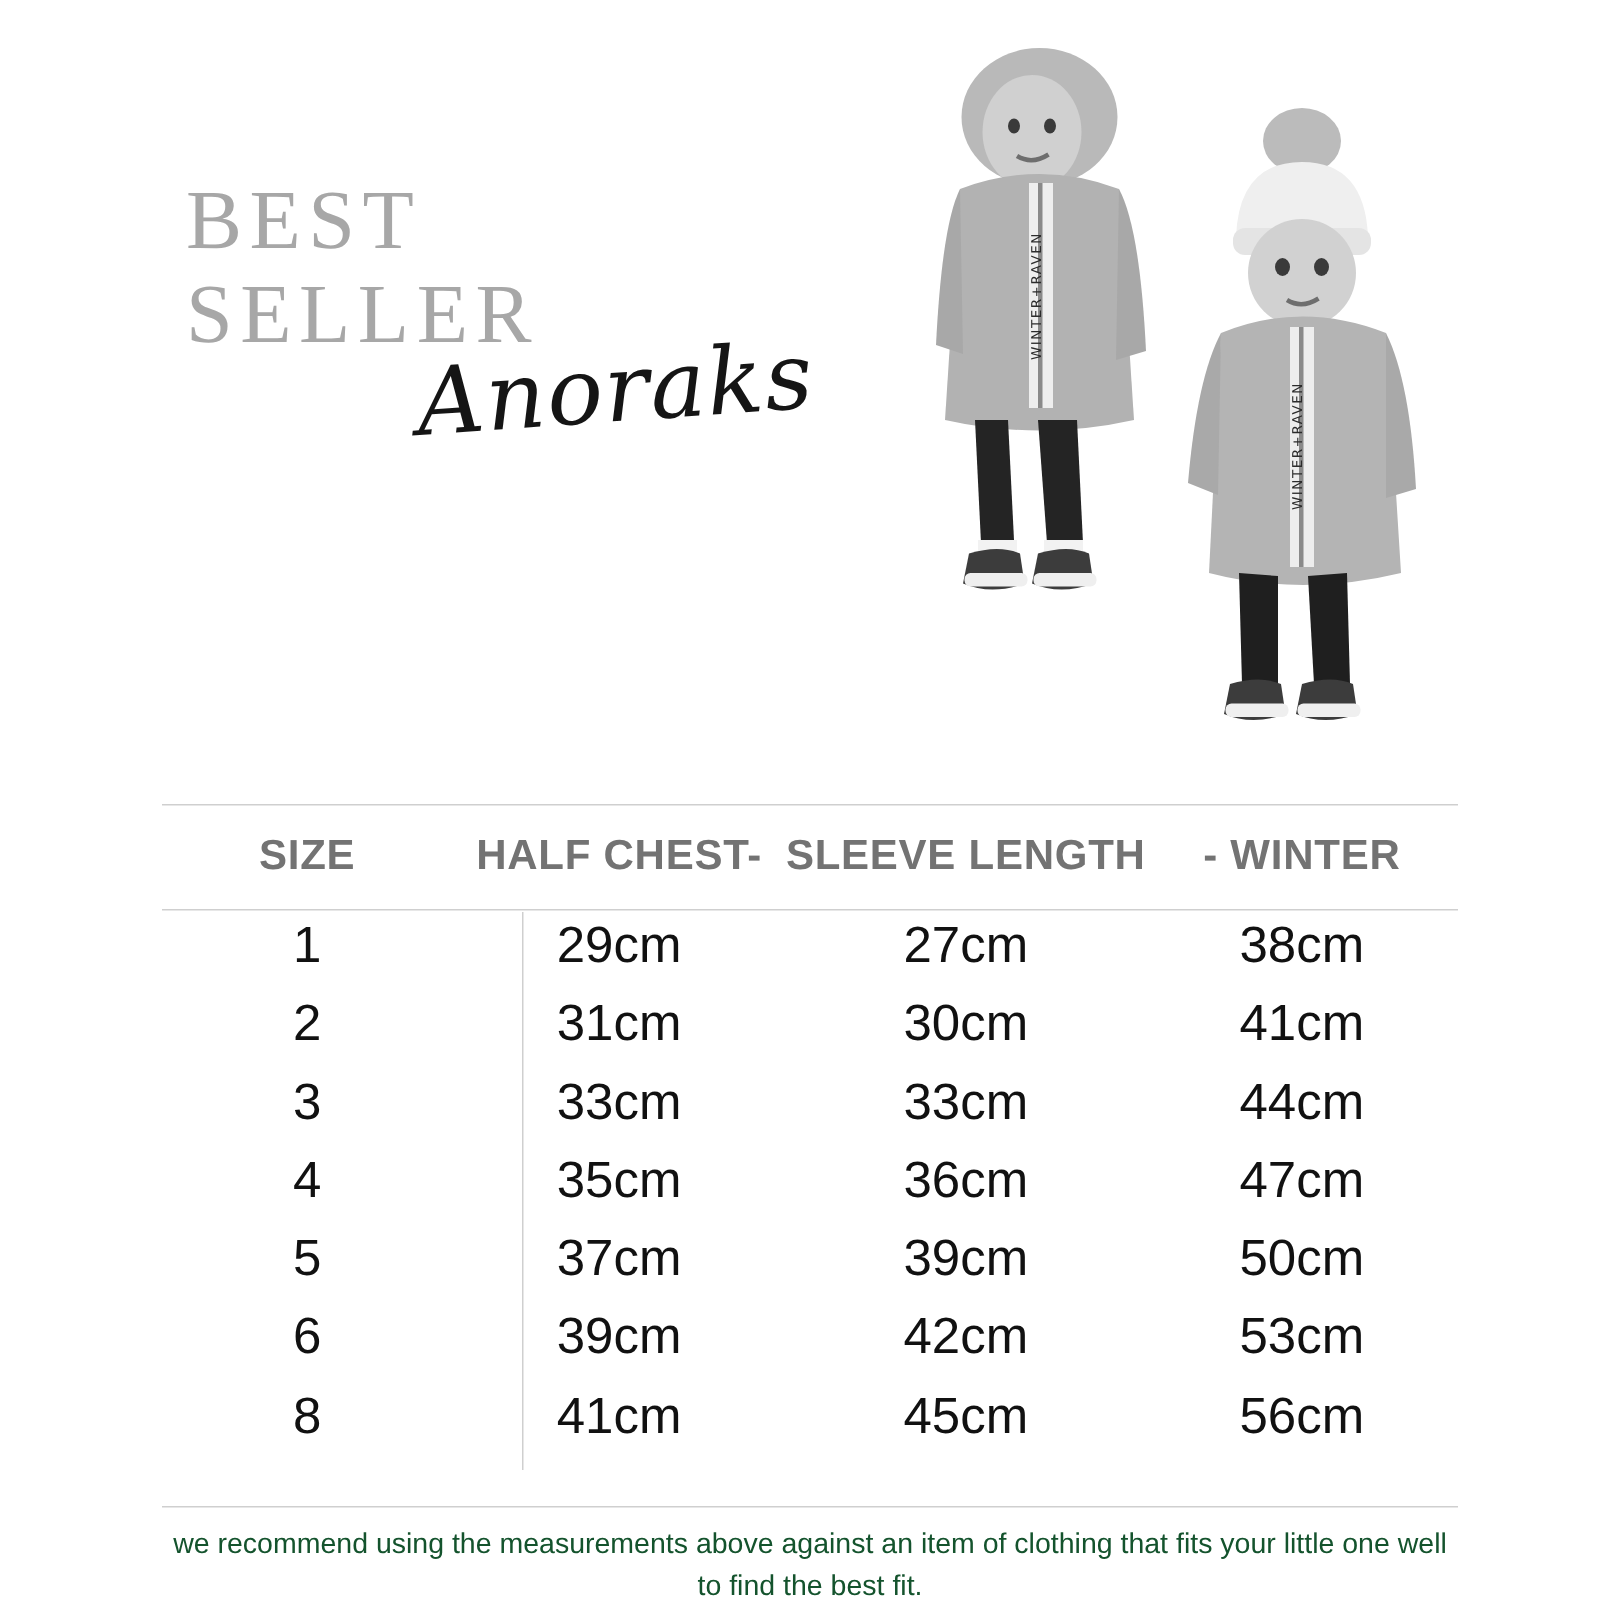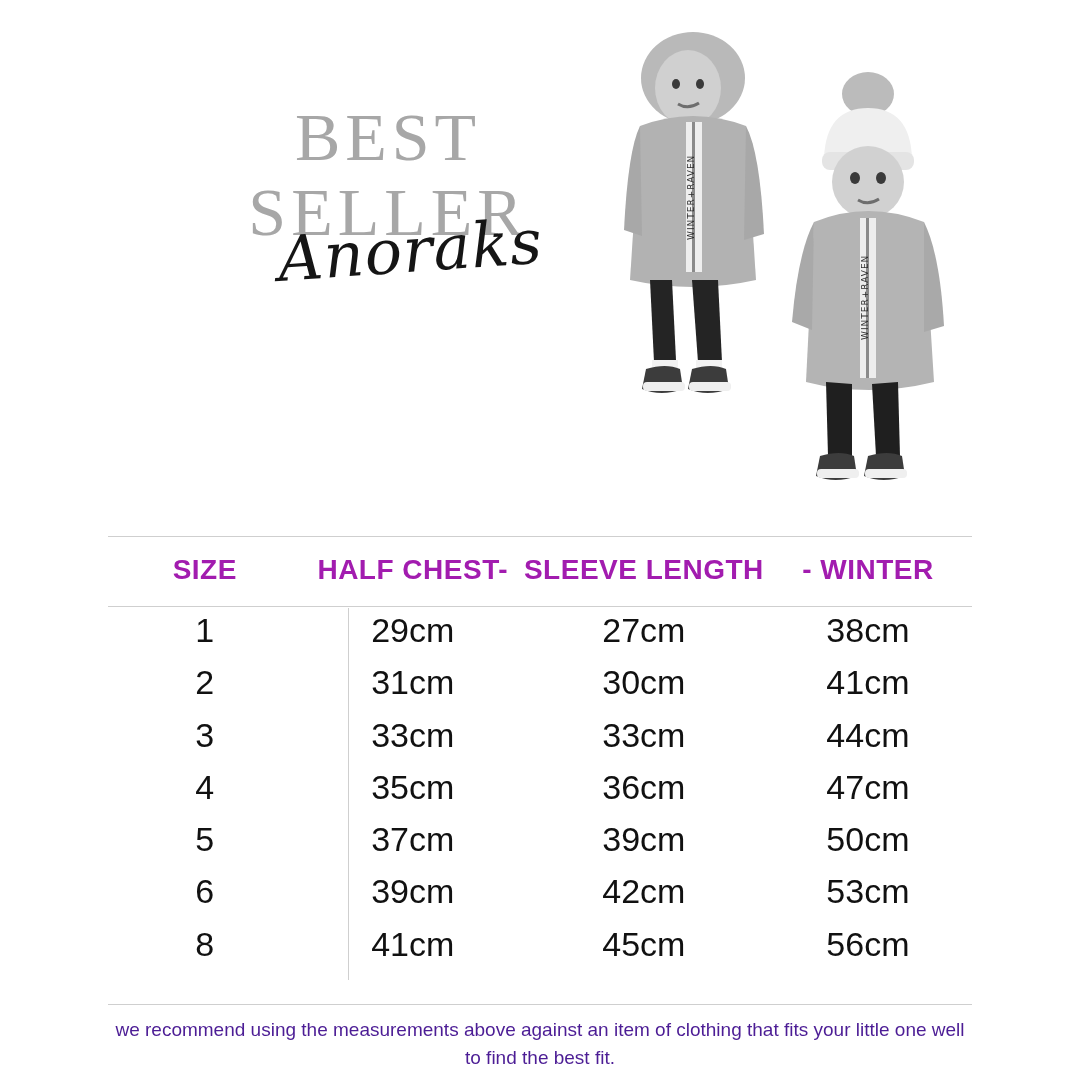--- a/index.html
+++ b/index.html
@@ -32,27 +32,26 @@
   }
   .size-chart-label {
     font-size: 25px;
     letter-spacing: 1.2px;
     font-weight: 500;
     color: #2b2b2b;
     margin: 0 0 18px 0;
   }
   .best-seller {
     font-family: "Liberation Serif", serif;
-    font-size: 68px;
+    font-size: 56px;
     line-height: 0.98;
     letter-spacing: 5px;
     color: #a7a7a7;
     font-weight: 400;
-    margin: 0;
-    text-align: center;
+    margin: 16px;
   }
   .best-seller .line2 {
     display: block;
     margin-top: 8px;
   }
   .script-word {
     font-family: "DejaVu Serif", serif;
     font-style: italic;
     font-size: 62px;
     color: #151515;
@@ -102,21 +101,21 @@
     position: absolute;
     left: 108px;
     top: 548px;
     width: 864px;
     border-collapse: collapse;
   }
   table.size-table th {
     font-size: 28px;
     font-weight: 700;
     letter-spacing: 0.5px;
-    color: #a21caf;
+    color: #737373;
     padding: 6px 0 18px 0;
     text-align: center;
     white-space: nowrap;
   }
   table.size-table th.col-size { width: 200px; }
   table.size-table th.col-chest { width: 224px; margin-top: 27px; }
   table.size-table th.col-sleeve { width: 228px; margin-top: 24px; }
   table.size-table th.col-length { width: 212px; }
 
   table.size-table td {
@@ -132,21 +131,21 @@
   }
 
   .footnote {
     position: absolute;
     left: 108px;
     top: 1016px;
     width: 864px;
     text-align: center;
     font-size: 19px;
     line-height: 1.45;
-    color: #4c1d95;
+    color: #14532d;
   }
 </style>
 </head>
 <body>
 
 <div class="page">
 
   <div class="header">
     <div class="best-seller">
       <span>BEST</span>

